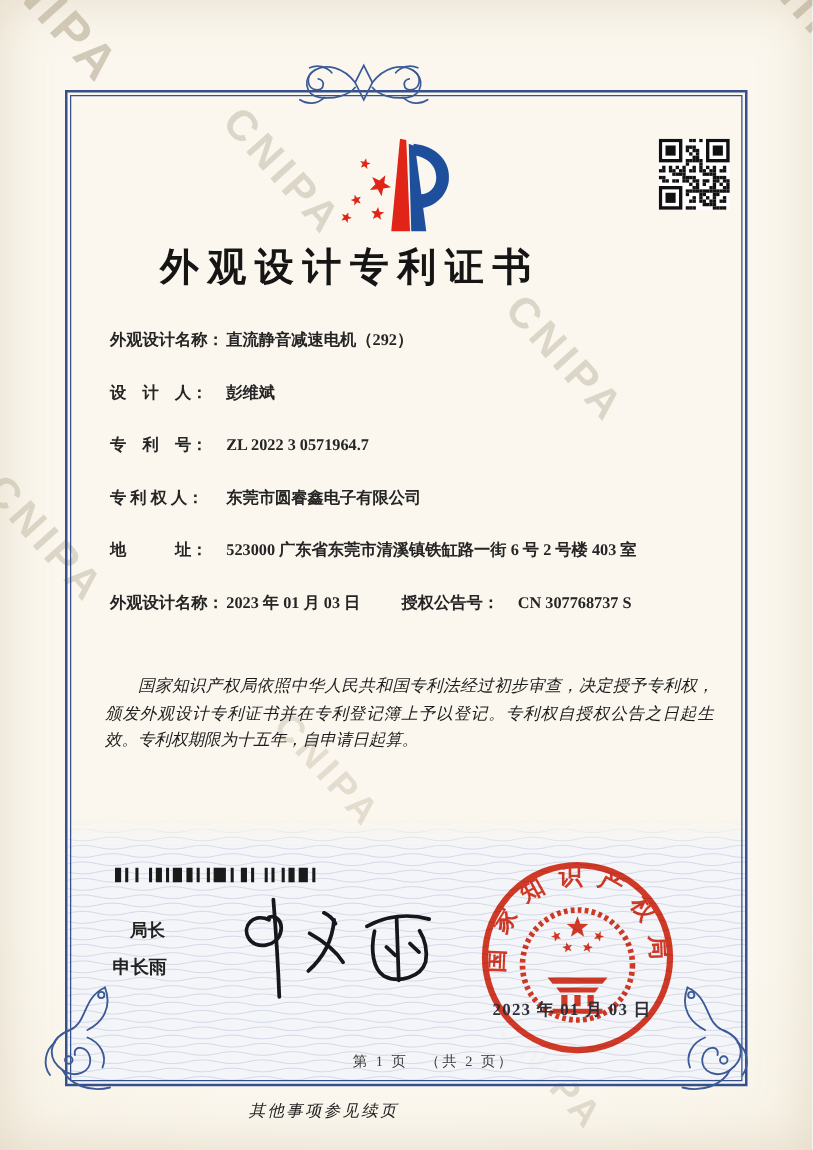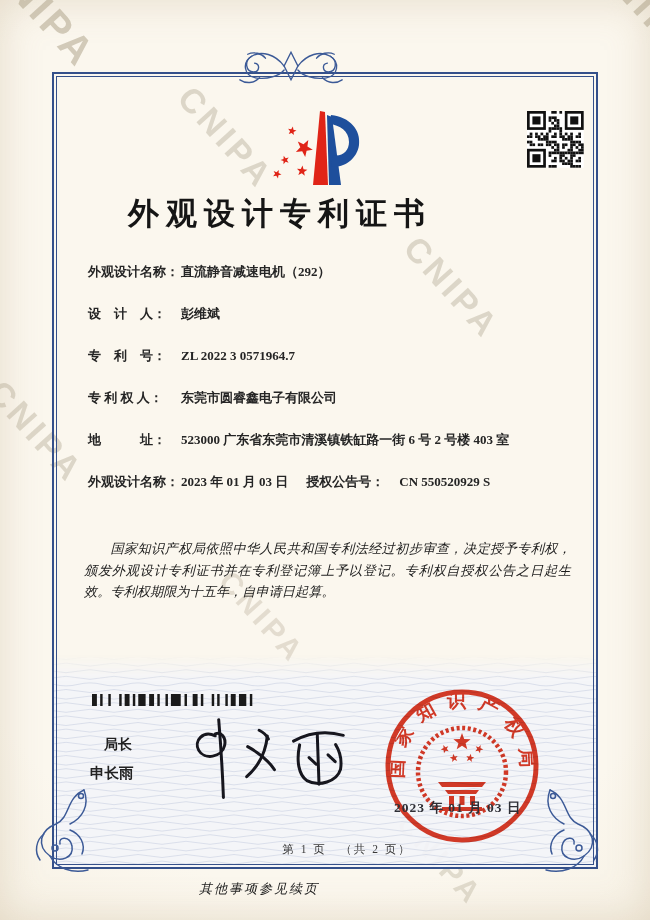--- a/index.html
+++ b/index.html
@@ -37,21 +37,21 @@
   
   .cert-no{position:absolute;left:87px;top:112px;z-index:4;font-size:14px;letter-spacing:1.5px;color:#3b3b3b;font-weight:600}
   .logo{position:absolute;left:268px;top:108px;z-index:4}
   .qr{position:absolute;left:527px;top:111px;z-index:4}
   .title{position:absolute;left:52px;top:193px;width:456px;z-index:4;text-align:center;
     font-size:31px;font-weight:bold;letter-spacing:7px;color:#151515}
   
   .fields{position:absolute;left:88px;top:262px;z-index:4;font-size:13px;color:#252525;font-weight:600}
   .row{display:flex;white-space:nowrap;line-height:19px;margin-bottom:23px}
   .lab{display:inline-block;min-width:93px}
-  .grant{margin-left:18px}
+  .grant{margin-left:33px}
   
   .paras{position:absolute;left:84px;top:538px;width:487px;z-index:4;font-size:13.2px;line-height:21.5px;
     font-style:italic;color:#1c1c1c;text-align:justify}
   .paras p{text-indent:2em}
   
   .barcode{position:absolute;left:92px;top:694px;z-index:4}
   .director-title{position:absolute;left:104px;top:736px;z-index:4;font-size:14px;color:#222;font-weight:700}
   .director-name{position:absolute;left:90px;top:764px;z-index:4;font-size:14.5px;color:#222;font-weight:600}
   .signature{position:absolute;left:182px;top:712px;z-index:4;transform:rotate(-2deg)}
   .seal{position:absolute;left:382px;top:686px;z-index:5;mix-blend-mode:multiply;opacity:.93}
@@ -331,21 +331,21 @@
         <span class="val">东莞市圆睿鑫电子有限公司</span>
       </div>
     <div class="row">
         <span class="lab">地　　　址：</span>
         <span class="val">523000 广东省东莞市清溪镇铁缸路一街 6 号 2 号楼 403 室</span>
       </div>
     <div class="row">
       <span class="lab">外观设计名称：</span>
         <span class="val">2023 年 01 月 03 日</span>
       <span class="lab grant">授权公告号：</span>
-        <span class="val">CN 550520929 S</span>
+        <span class="val">CN 307768737 S</span>
     </div>
   </div>
 
   <div class="paras">
     <p>国家知识产权局依照中华人民共和国专利法经过初步审查，决定授予专利权，颁发外观设计专利证书并在专利登记簿上予以登记。专利权自授权公告之日起生效。专利权期限为十五年，自申请日起算。</p>
   </div>
 
   <svg class="barcode" id="barcode" width="166" height="12" viewBox="0 0 166 12">
       <rect x="0" y="0" width="4.898360655737705" height="12" fill="#1a1a1a"></rect>
       <rect x="8.163934426229508" y="0" width="2.4491803278688526" height="12" fill="#1a1a1a"></rect>

